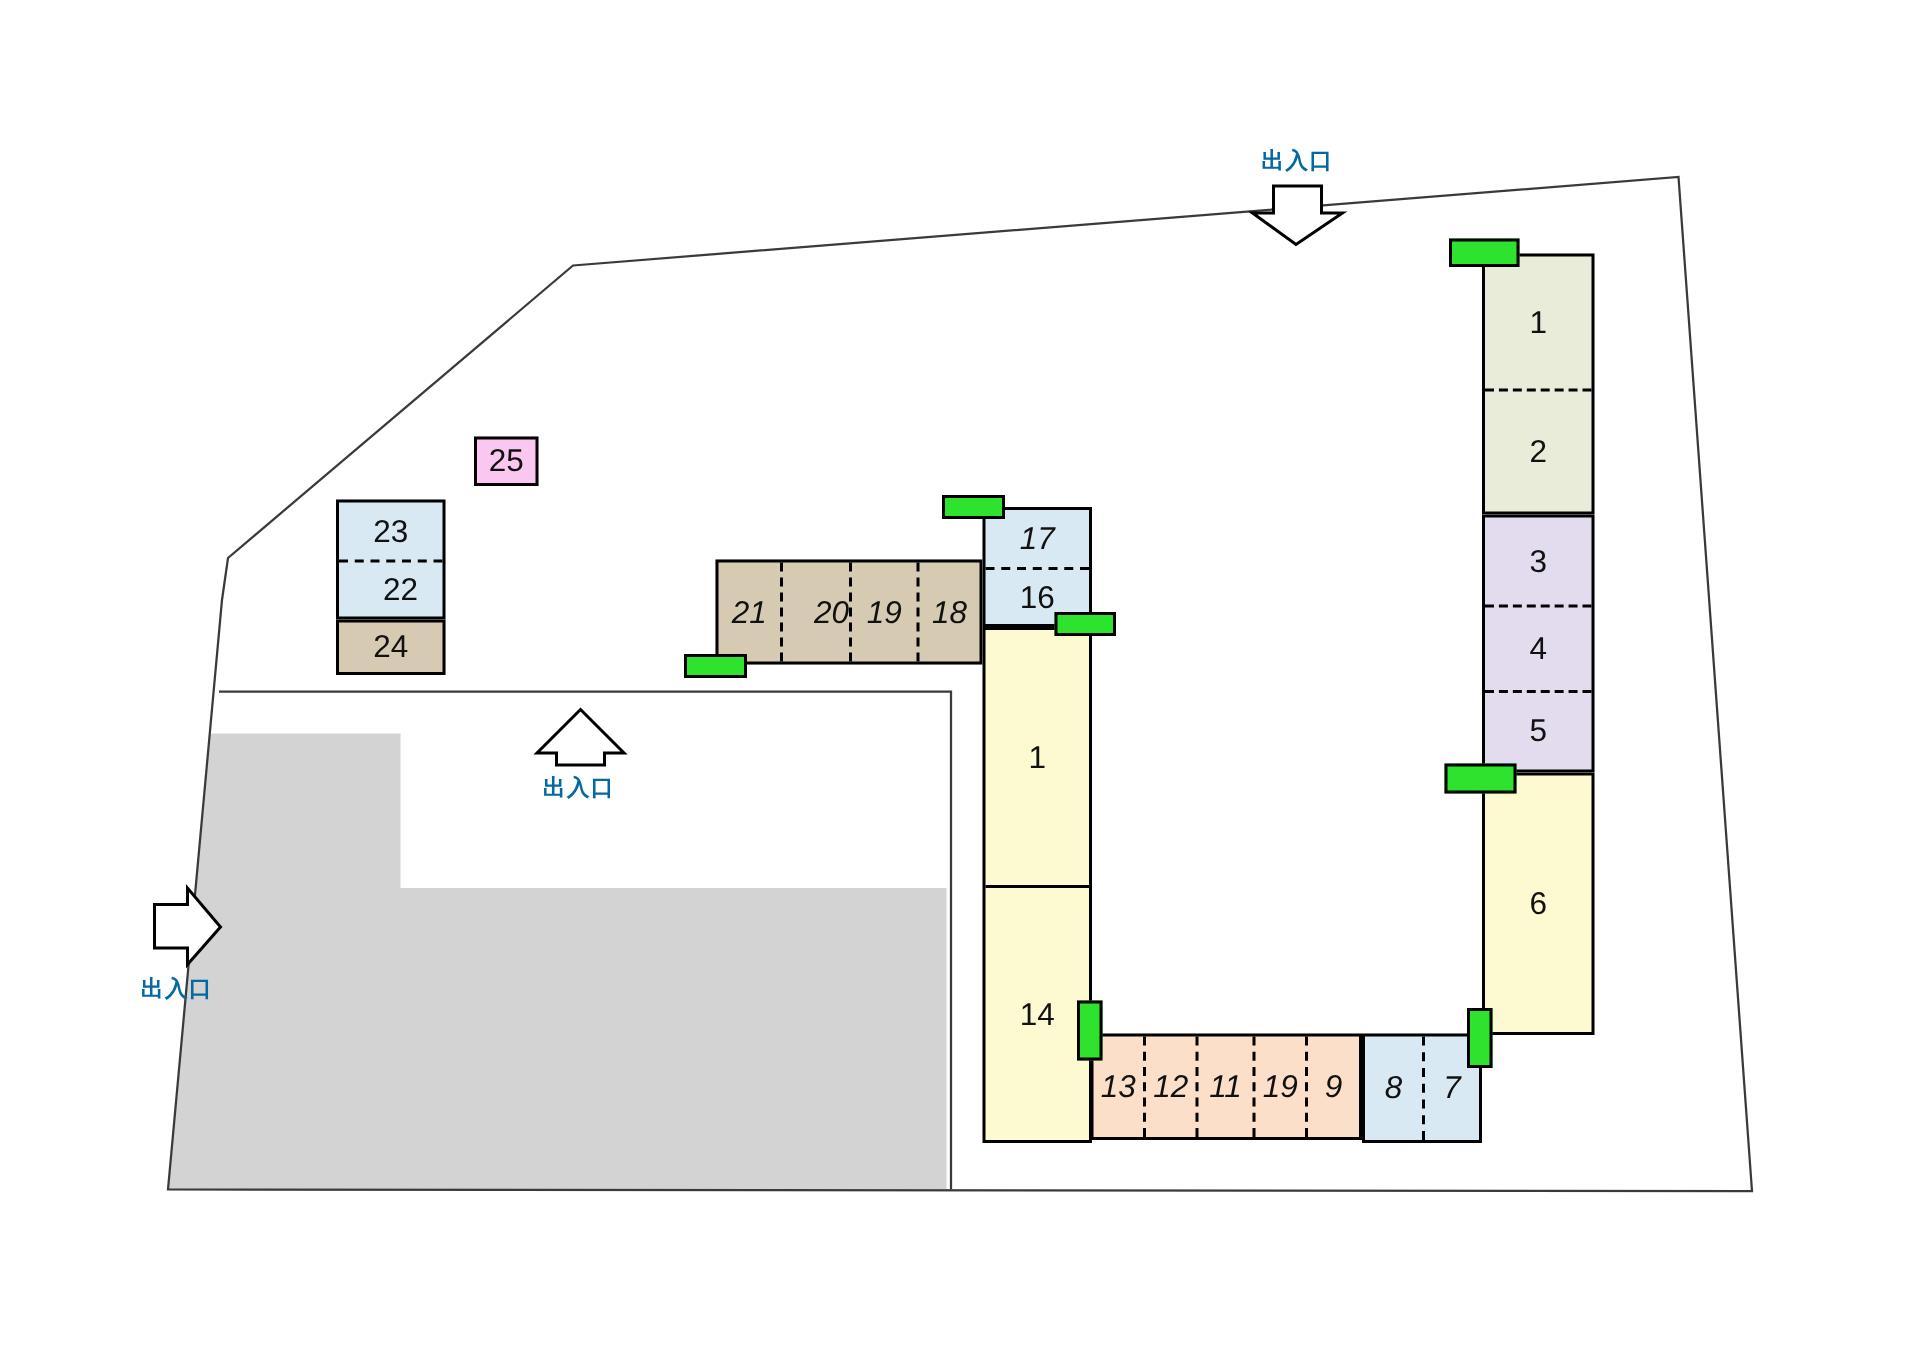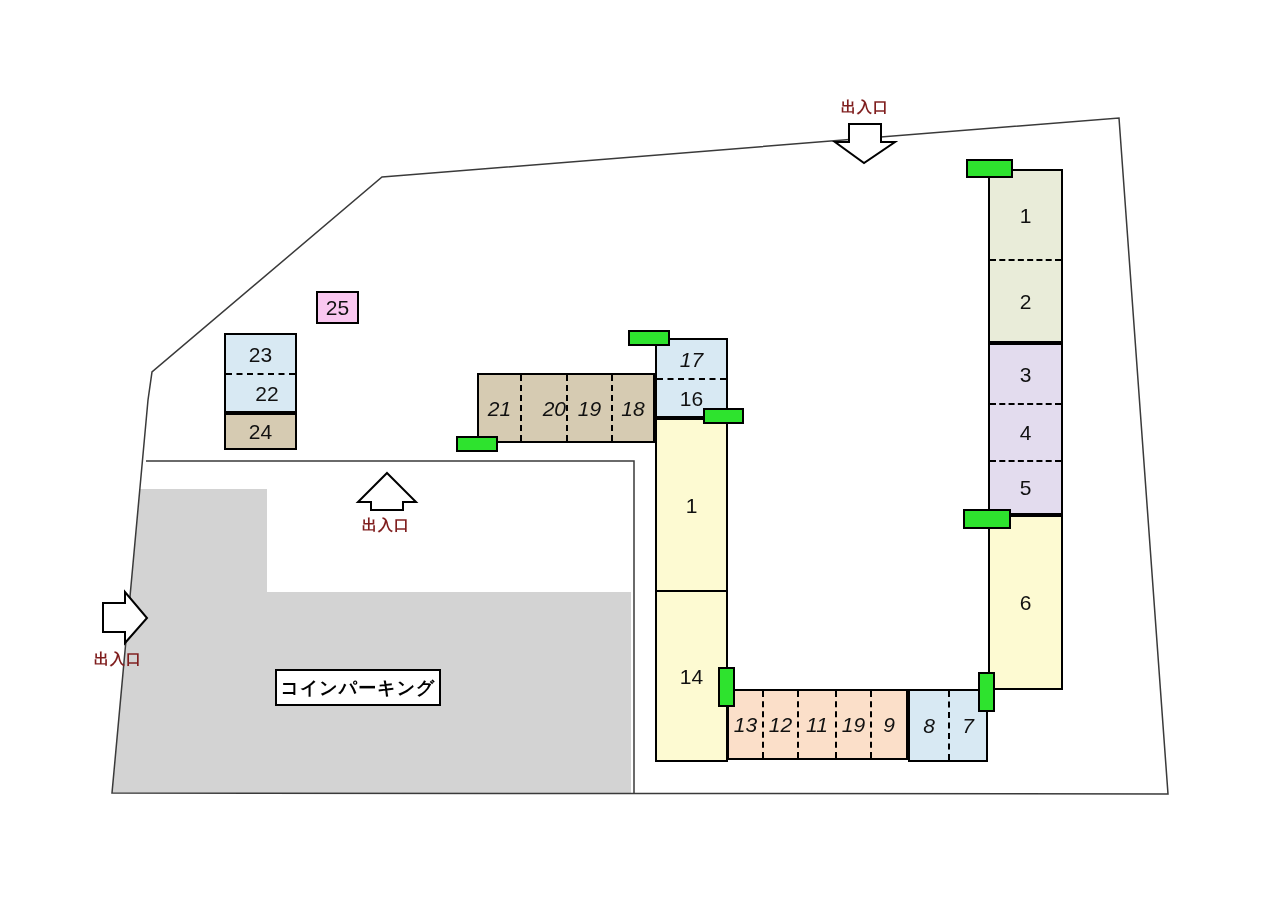--- a/index.html
+++ b/index.html
@@ -19,21 +19,21 @@
     font-size:21px;color:#111;line-height:1;
   }
   .marker{position:absolute;box-sizing:border-box;border:2px solid #000;}
   .coin-label{
     position:absolute;left:275px;top:669px;width:166px;height:37px;
     background:#fff;border:2px solid #000;box-sizing:border-box;
     display:flex;align-items:center;justify-content:center;
     font-weight:bold;font-size:18px;letter-spacing:1px;color:#000;
   }
   .entrance-label{
-    position:absolute;font-weight:bold;font-size:15px;color:#7f1d1d;letter-spacing:1px;white-space:nowrap;
+    position:absolute;font-weight:bold;font-size:15px;color:#0369a1;letter-spacing:1px;white-space:nowrap;
   }
   .el-top{left:841px;top:98px;}
   .el-mid{left:362px;top:516px;}
   .el-left{left:94px;top:650px;}
 </style>
 </head>
 <body>
 
 <div class="canvas">
   <svg id="map-svg">
@@ -145,17 +145,16 @@
     </div>
   <div id="markers-layer">
       <div class="marker" style="left: 966px; top: 159px; width: 47px; height: 19px; background: rgb(46, 227, 46);"></div>
       <div class="marker" style="left: 963px; top: 509px; width: 48px; height: 20px; background: rgb(46, 227, 46);"></div>
       <div class="marker" style="left: 978px; top: 672px; width: 17px; height: 40px; background: rgb(46, 227, 46);"></div>
       <div class="marker" style="left: 718px; top: 667px; width: 17px; height: 40px; background: rgb(46, 227, 46);"></div>
       <div class="marker" style="left: 703px; top: 408px; width: 41px; height: 16px; background: rgb(46, 227, 46);"></div>
       <div class="marker" style="left: 628px; top: 330px; width: 42px; height: 16px; background: rgb(46, 227, 46);"></div>
       <div class="marker" style="left: 456px; top: 436px; width: 42px; height: 16px; background: rgb(46, 227, 46);"></div>
     </div>
-  <div class="coin-label">コインパーキング</div>
   <div class="entrance-label el-top">出入口</div>
   <div class="entrance-label el-mid">出入口</div>
   <div class="entrance-label el-left">出入口</div>
 </div>
 
 </body></html>

